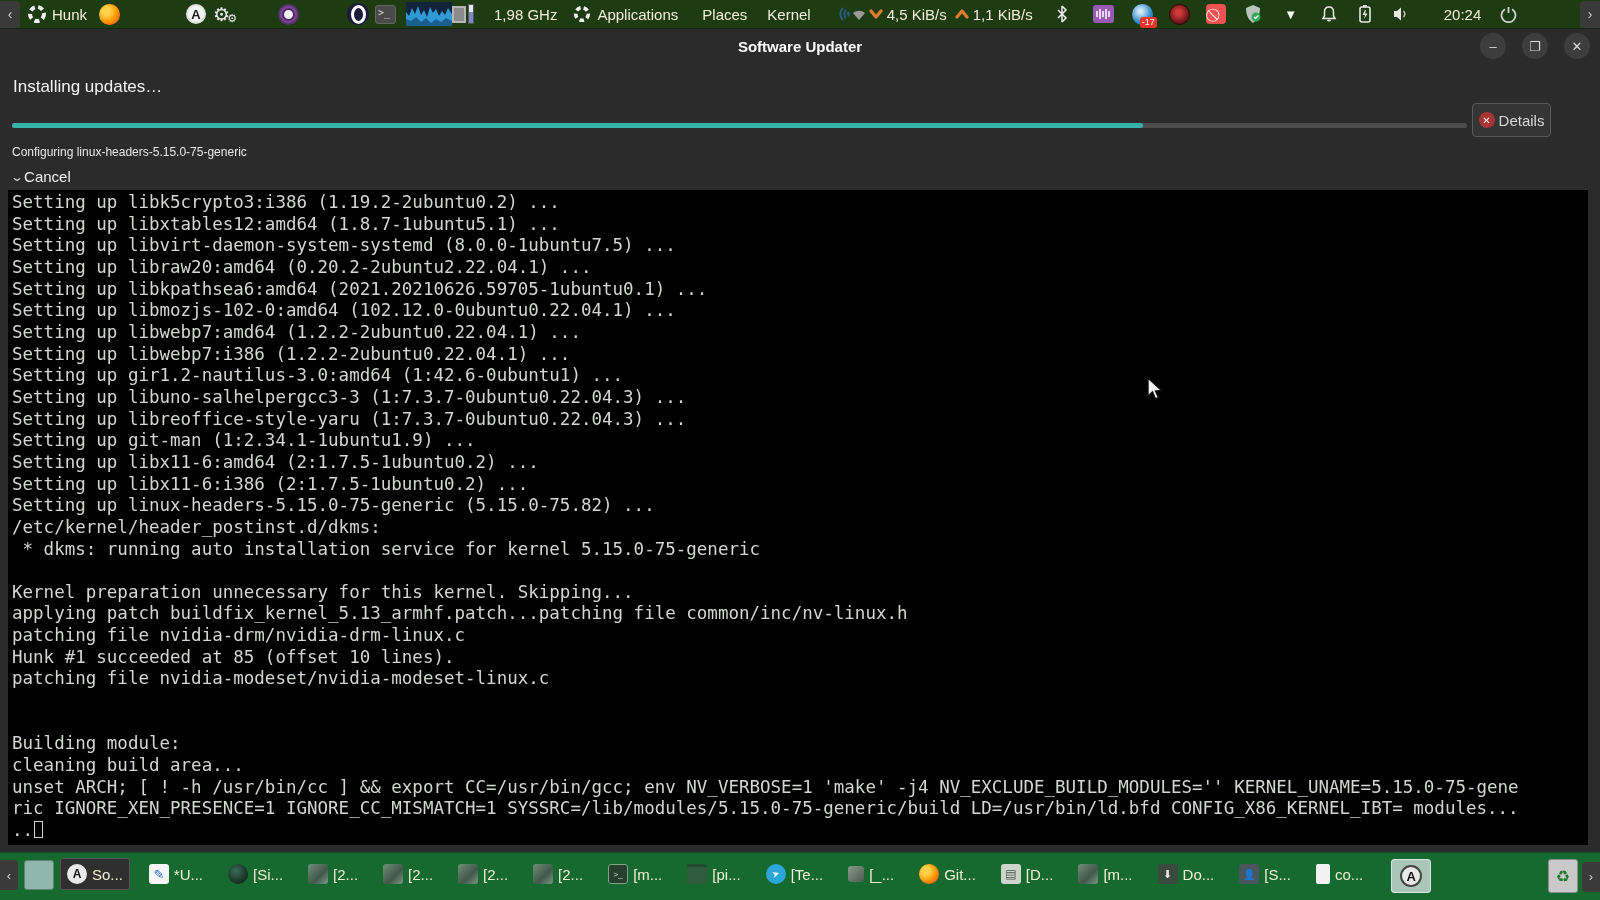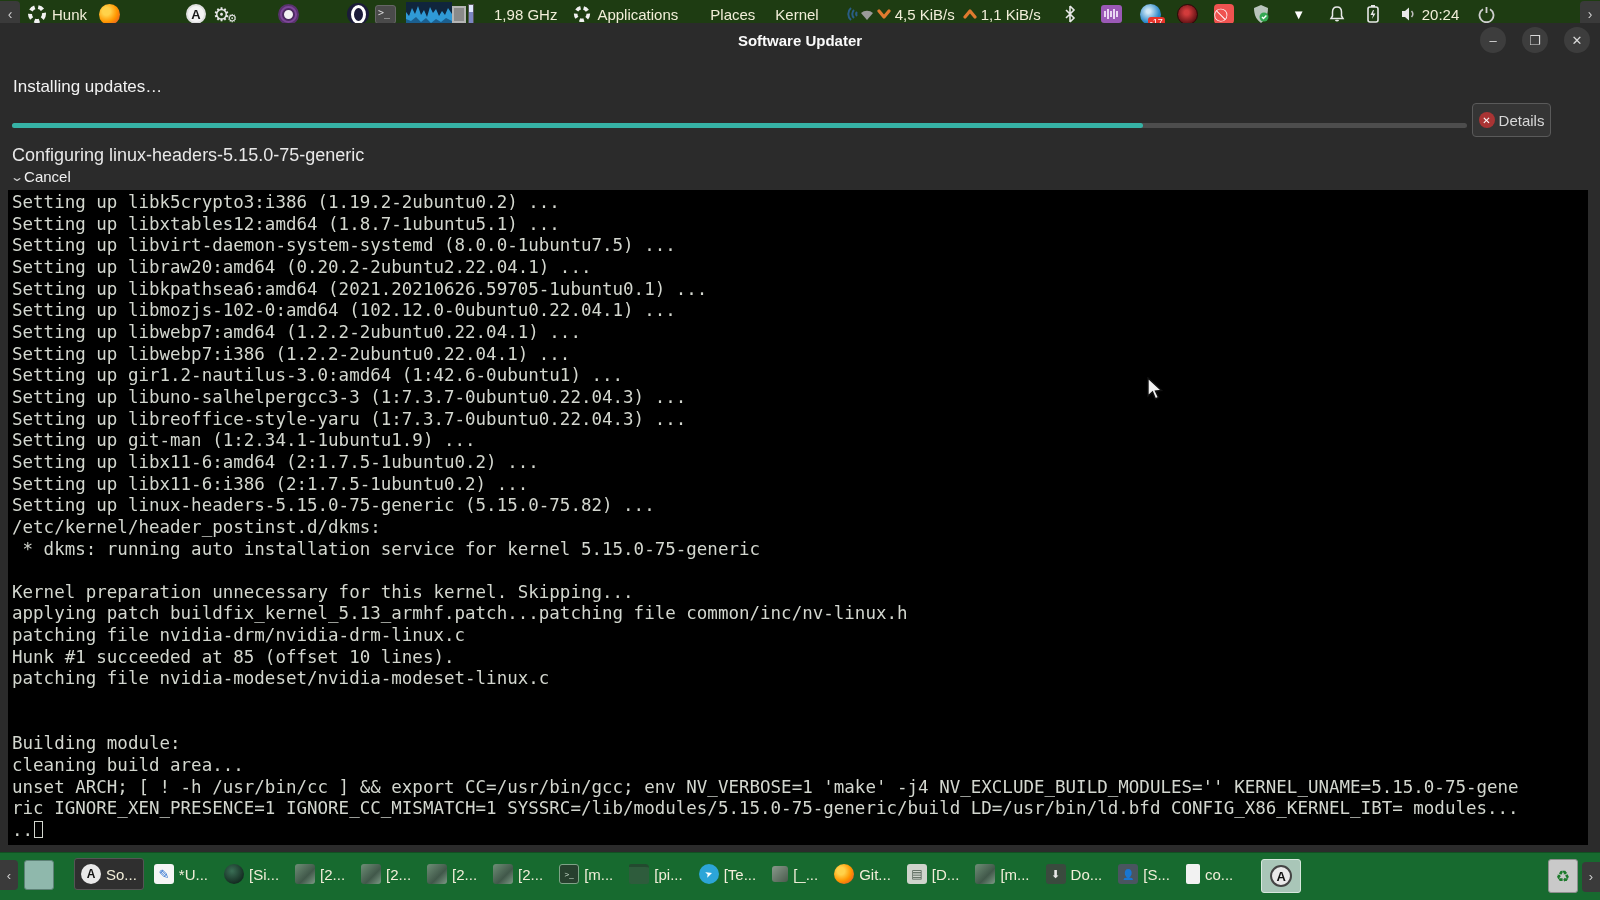--- a/index.html
+++ b/index.html
@@ -52,41 +52,41 @@
   .rec-ball { width:21px; height:21px; border-radius:50%;
     background:radial-gradient(circle at 45% 40%, #d23b3b 15%, #5a0f12 75%);
     border:1px solid #2c0608; }
   .block-sq { width:20px; height:20px; background:#ef5350; border-radius:4px;
     display:flex; align-items:center; justify-content:center; }
   .block-sq::after { content:"⃠"; color:#fff; font-size:13px; line-height:1; }
   .tri { color:#fff; font-size:13px; }
   .clock { font-size:15px; }
 
   
-  .titlebar { position:absolute; top:23px; left:0; width:1600px; height:34px;
+  .titlebar { position:absolute; top:29px; left:0; width:1600px; height:34px;
     background:#2b2b2b; display:flex; align-items:center; }
   .title-text { position:absolute; left:0; right:0; text-align:center; color:#fafafa;
     font-weight:bold; font-size:15px; }
   .win-btns { position:absolute; right:10px; top:4px; display:flex; gap:16px; }
   .win-btn { width:26px; height:26px; border-radius:50%; background:#3d3d3d;
     color:#d9d9d9; display:flex; align-items:center; justify-content:center; font-size:13px; }
 
   .win-body { position:absolute; top:63px; left:0; width:1600px; height:789px;
     background:#2b2b2b; }
   .status-label { position:absolute; top:14px; left:13px; color:#f1f1f1; font-size:17px; }
   .progress-trough { position:absolute; top:60px; left:12px; width:1455px; height:5px;
     background:#4d4d4d; border-radius:3px; }
   .progress-fill { height:5px; background:#36b3a6; border-radius:3px; }
   .cancel-btn { position:absolute; top:40px; right:49px; width:79px; height:34px;
     background:#353535; border:1px solid #5a5a5a; border-radius:4px;
     display:flex; align-items:center; justify-content:center; gap:4px;
     color:#d8d8d8; font-size:15px; }
   .cancel-x { width:16px; height:16px; border-radius:50%; background:#a93434;
     color:#fff; font-size:10px; display:flex; align-items:center; justify-content:center; }
-  .action-label { position:absolute; top:82px; left:12px; color:#e8e8e8; font-size:18px; }
+  .action-label { position:absolute; top:82px; left:12px; color:#e8e8e8; font-size:12px; }
   .details-row { position:absolute; top:105px; left:12px; display:flex; align-items:center;
     gap:2px; color:#f0f0f0; font-size:15px; }
   .chev-down { color:#cfcfcf; font-size:12px; transform:scaleX(1.4); }
 
   .terminal { position:absolute; top:127px; left:8px; width:1580px; height:655px;
     background:#000; overflow:hidden; padding:2px 0 0 4px; }
   .terminal pre { display:inline; font-family:"DejaVu Sans Mono",monospace;
     font-size:17.5px; line-height:21.65px; color:#d3d7cf; white-space:pre; }
   .term-cursor { display:inline-block; width:9px; height:17px; border:1px solid #d3d7cf;
     vertical-align:-2px; margin-left:1px; }
@@ -97,21 +97,21 @@
   
   .taskbar { position:absolute; bottom:0; left:0; width:1600px; height:48px;
     background:#176a2f; display:flex; align-items:flex-start; padding-top:5px;
     border-top:1px solid #114f22; }
   .tb-chevron { width:18px; height:30px; background:#3a3a3a; color:#cfcfcf;
     border-radius:0 4px 4px 0; display:flex; align-items:center; justify-content:center;
     font-size:13px; flex:0 0 auto; margin-top:2px; }
   .tb-chevron.right { border-radius:4px 0 0 4px; }
   .show-desktop { width:30px; height:30px; margin:2px 4px 0 6px; border-radius:3px;
     background:#8fb8ac; border:1px solid #5d8276; flex:0 0 auto; }
-  .task-list { display:flex; align-items:flex-end; gap:4px; margin-left:16px; }
+  .task-list { display:flex; align-items:flex-end; gap:13px; margin-left:2px; }
   .task-btn { display:flex; align-items:center; gap:5px; height:32px; padding:0 6px;
     border-radius:3px; color:#f2eed9; font-size:15px; max-width:78px; }
   .task-btn.active { background:#2f2f2f; border:1px solid #555; }
   .t-label { white-space:nowrap; overflow:hidden; }
   .t-icon { width:20px; height:20px; flex:0 0 auto; border-radius:3px;
     display:flex; align-items:center; justify-content:center; font-size:12px; }
   .i-software-updater .t-icon { background:#e9e9e9; border-radius:50%; color:#111;
     font-weight:bold; } .i-software-updater .t-icon::after { content:"A"; font-size:12px; }
   .i-text-editor .t-icon { background:#f5f5f5; position:relative; }
   .i-text-editor .t-icon::after { content:"✎"; color:#2a6fd1; font-size:13px; }
@@ -175,21 +175,21 @@
         <span class="cpu-chip"></span>
         <span class="cpu-bar"></span>
       </span>
     <span class="p-label" style="margin-left:20px">1,98 GHz</span>
     <span class="p-ico appmenu-logo" style="margin-left:14px">
       <svg width="18" height="18" viewBox="0 0 20 20">
           <circle cx="10" cy="10" r="7" fill="none" stroke="#f2f2f2" stroke-width="4" stroke-dasharray="5 3.5"></circle>
         </svg>
     </span>
     <span class="p-label" style="margin-left:4px">Applications</span>
-    <span class="p-label" style="margin-left:32px">Places</span>
+    <span class="p-label" style="margin-left:24px">Places</span>
     <span class="p-label" style="margin-left:20px">Kernel</span>
     <span class="p-ico" style="margin-left:24px;width:30px">
       <svg width="30" height="20" viewBox="0 0 30 20">
           <g stroke="#2a5d86" stroke-width="2" fill="none">
             <path d="M8 4 A 8 8 0 0 0 8 16"></path>
             <path d="M11 6 A 5.5 5.5 0 0 0 11 14"></path>
             <path d="M14 8 A 3 3 0 0 0 14 12"></path>
           </g>
           <g fill="#9a9a9a">
             <path d="M24 16 L18 9 A 9 9 0 0 1 30 9 Z"></path>
@@ -248,21 +248,21 @@
           <rect x="6" y="1" width="4" height="2" fill="#e8e8e8"></rect>
           <path d="M8 6 L5.5 11 L8 11 L7 15 L10.5 9.5 L8 9.5 L9 6 Z" fill="#e8e8e8"></path>
         </svg>
     </span>
     <span class="p-ico" style="margin-left:14px">
       <svg width="18" height="16" viewBox="0 0 18 16">
           <path d="M2 5 L5 5 L9 1.5 L9 14.5 L5 11 L2 11 Z" fill="#e8e8e8"></path>
           <path d="M11.5 5 A 4.5 4.5 0 0 1 11.5 11" stroke="#bdbdbd" stroke-width="1.5" fill="none"></path>
         </svg>
     </span>
-    <span class="p-label clock" style="margin-left:2px">20:24</span>
+    <span class="p-label clock" style="margin-left:32px">20:24</span>
     <span class="p-ico" style="margin-left:16px">
       <svg width="17" height="17" viewBox="0 0 17 17">
           <path d="M5 3.2 A 7 7 0 1 0 12 3.2" stroke="#cfcfcf" stroke-width="1.8" fill="none"></path>
           <line x1="8.5" y1="1" x2="8.5" y2="7" stroke="#cfcfcf" stroke-width="1.8"></line>
         </svg>
     </span>
     <div class="p-chevron right" style="margin-right:0">›</div>
   </div>
 
   <div class="titlebar">

